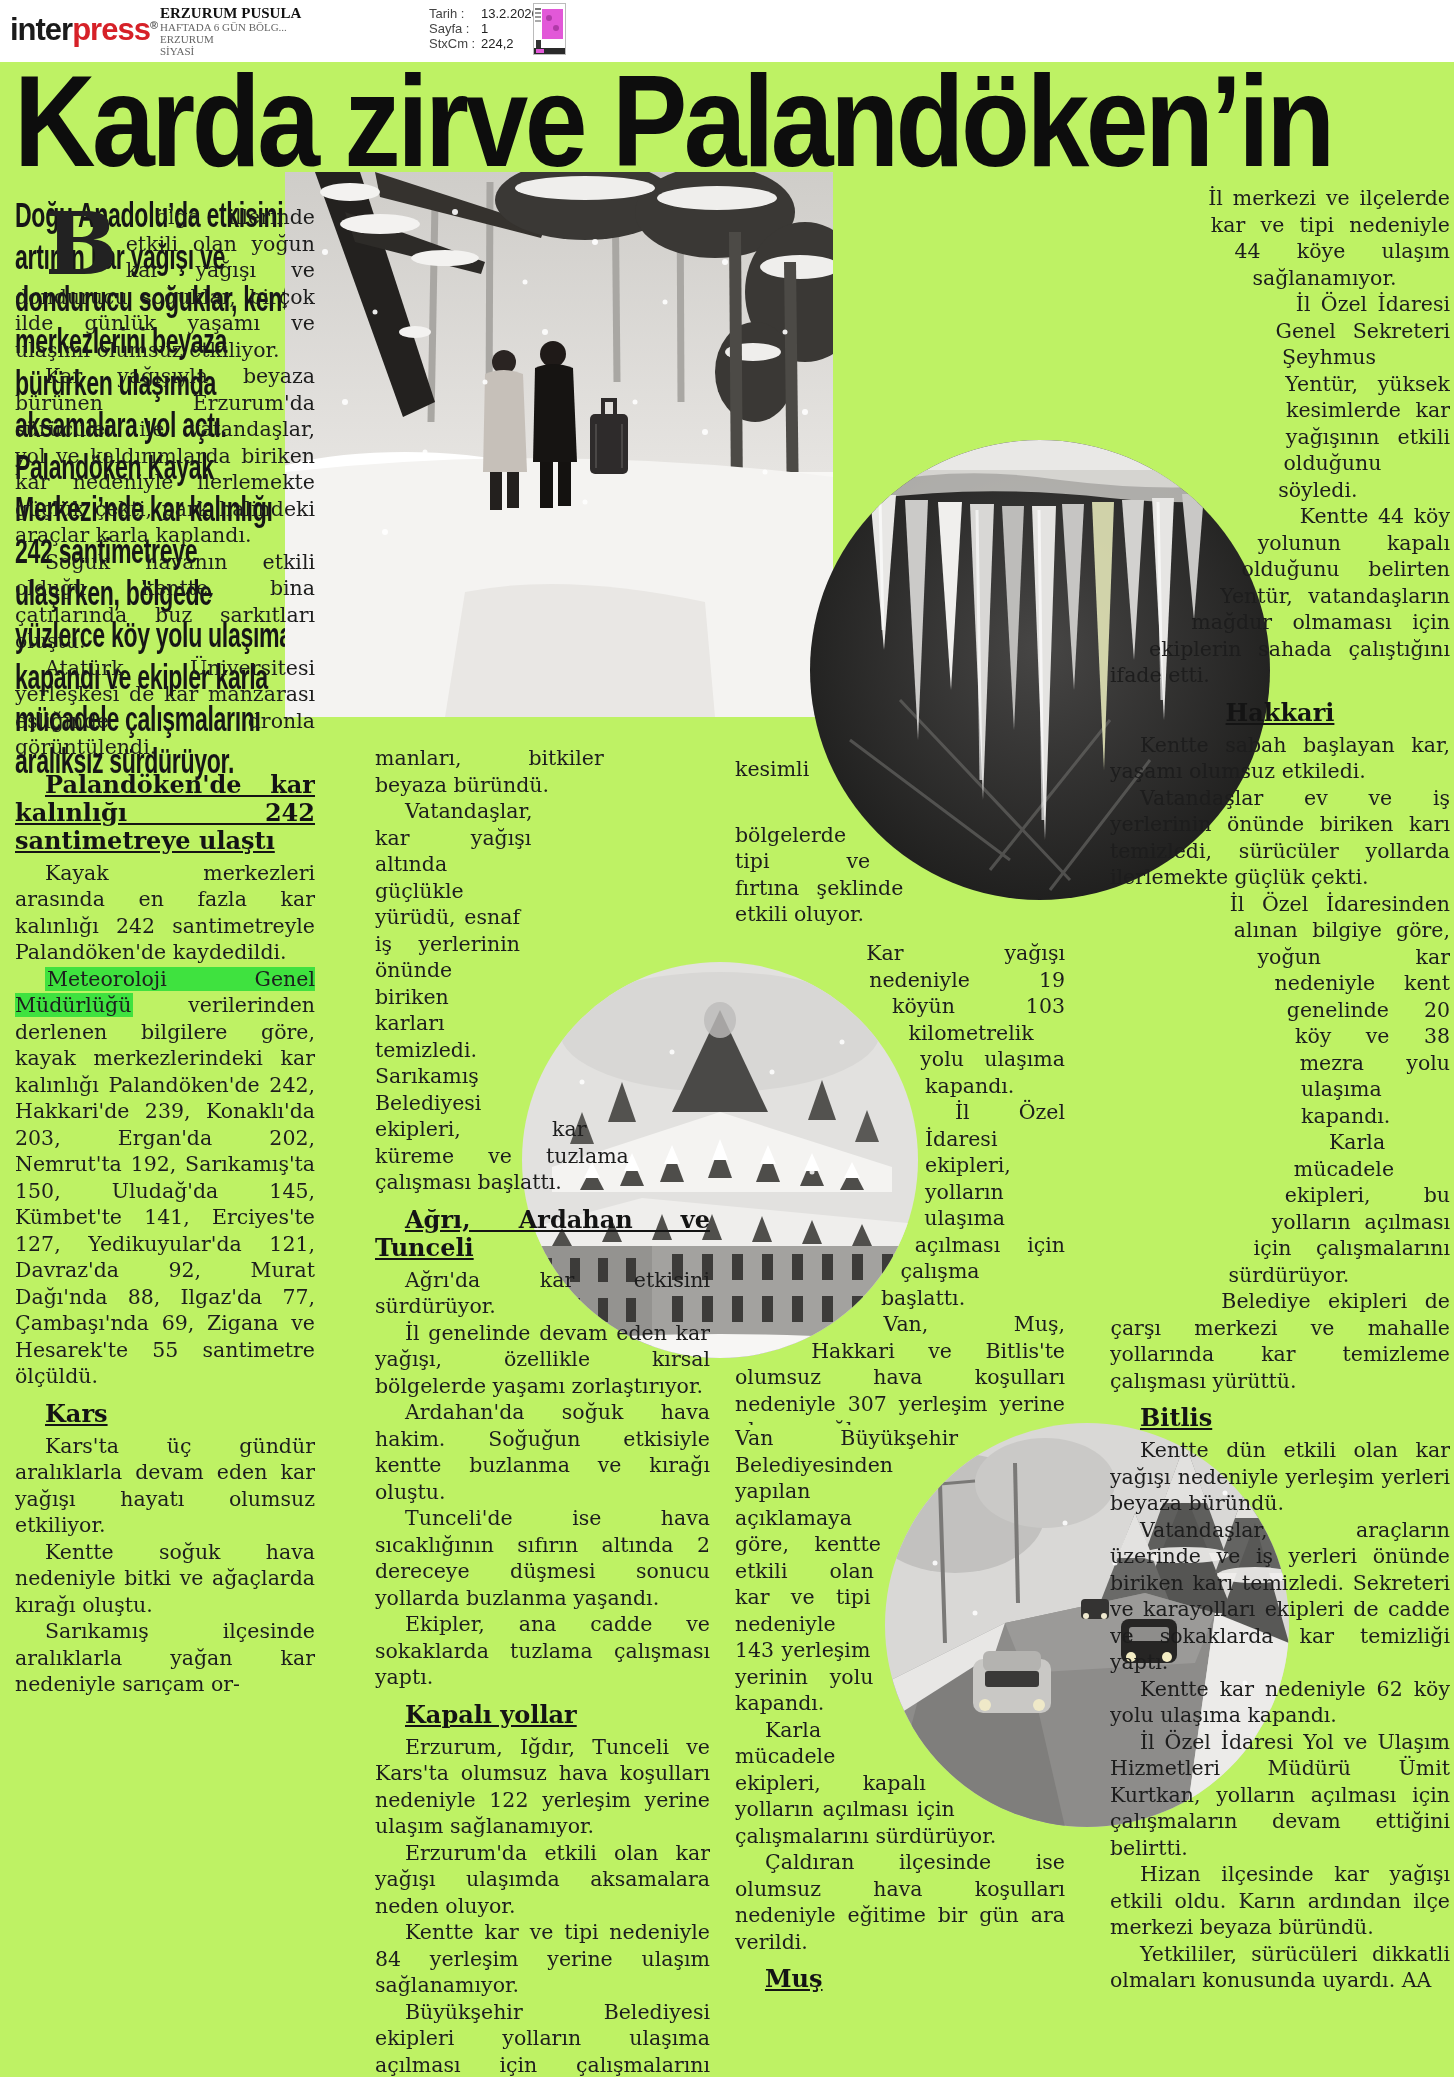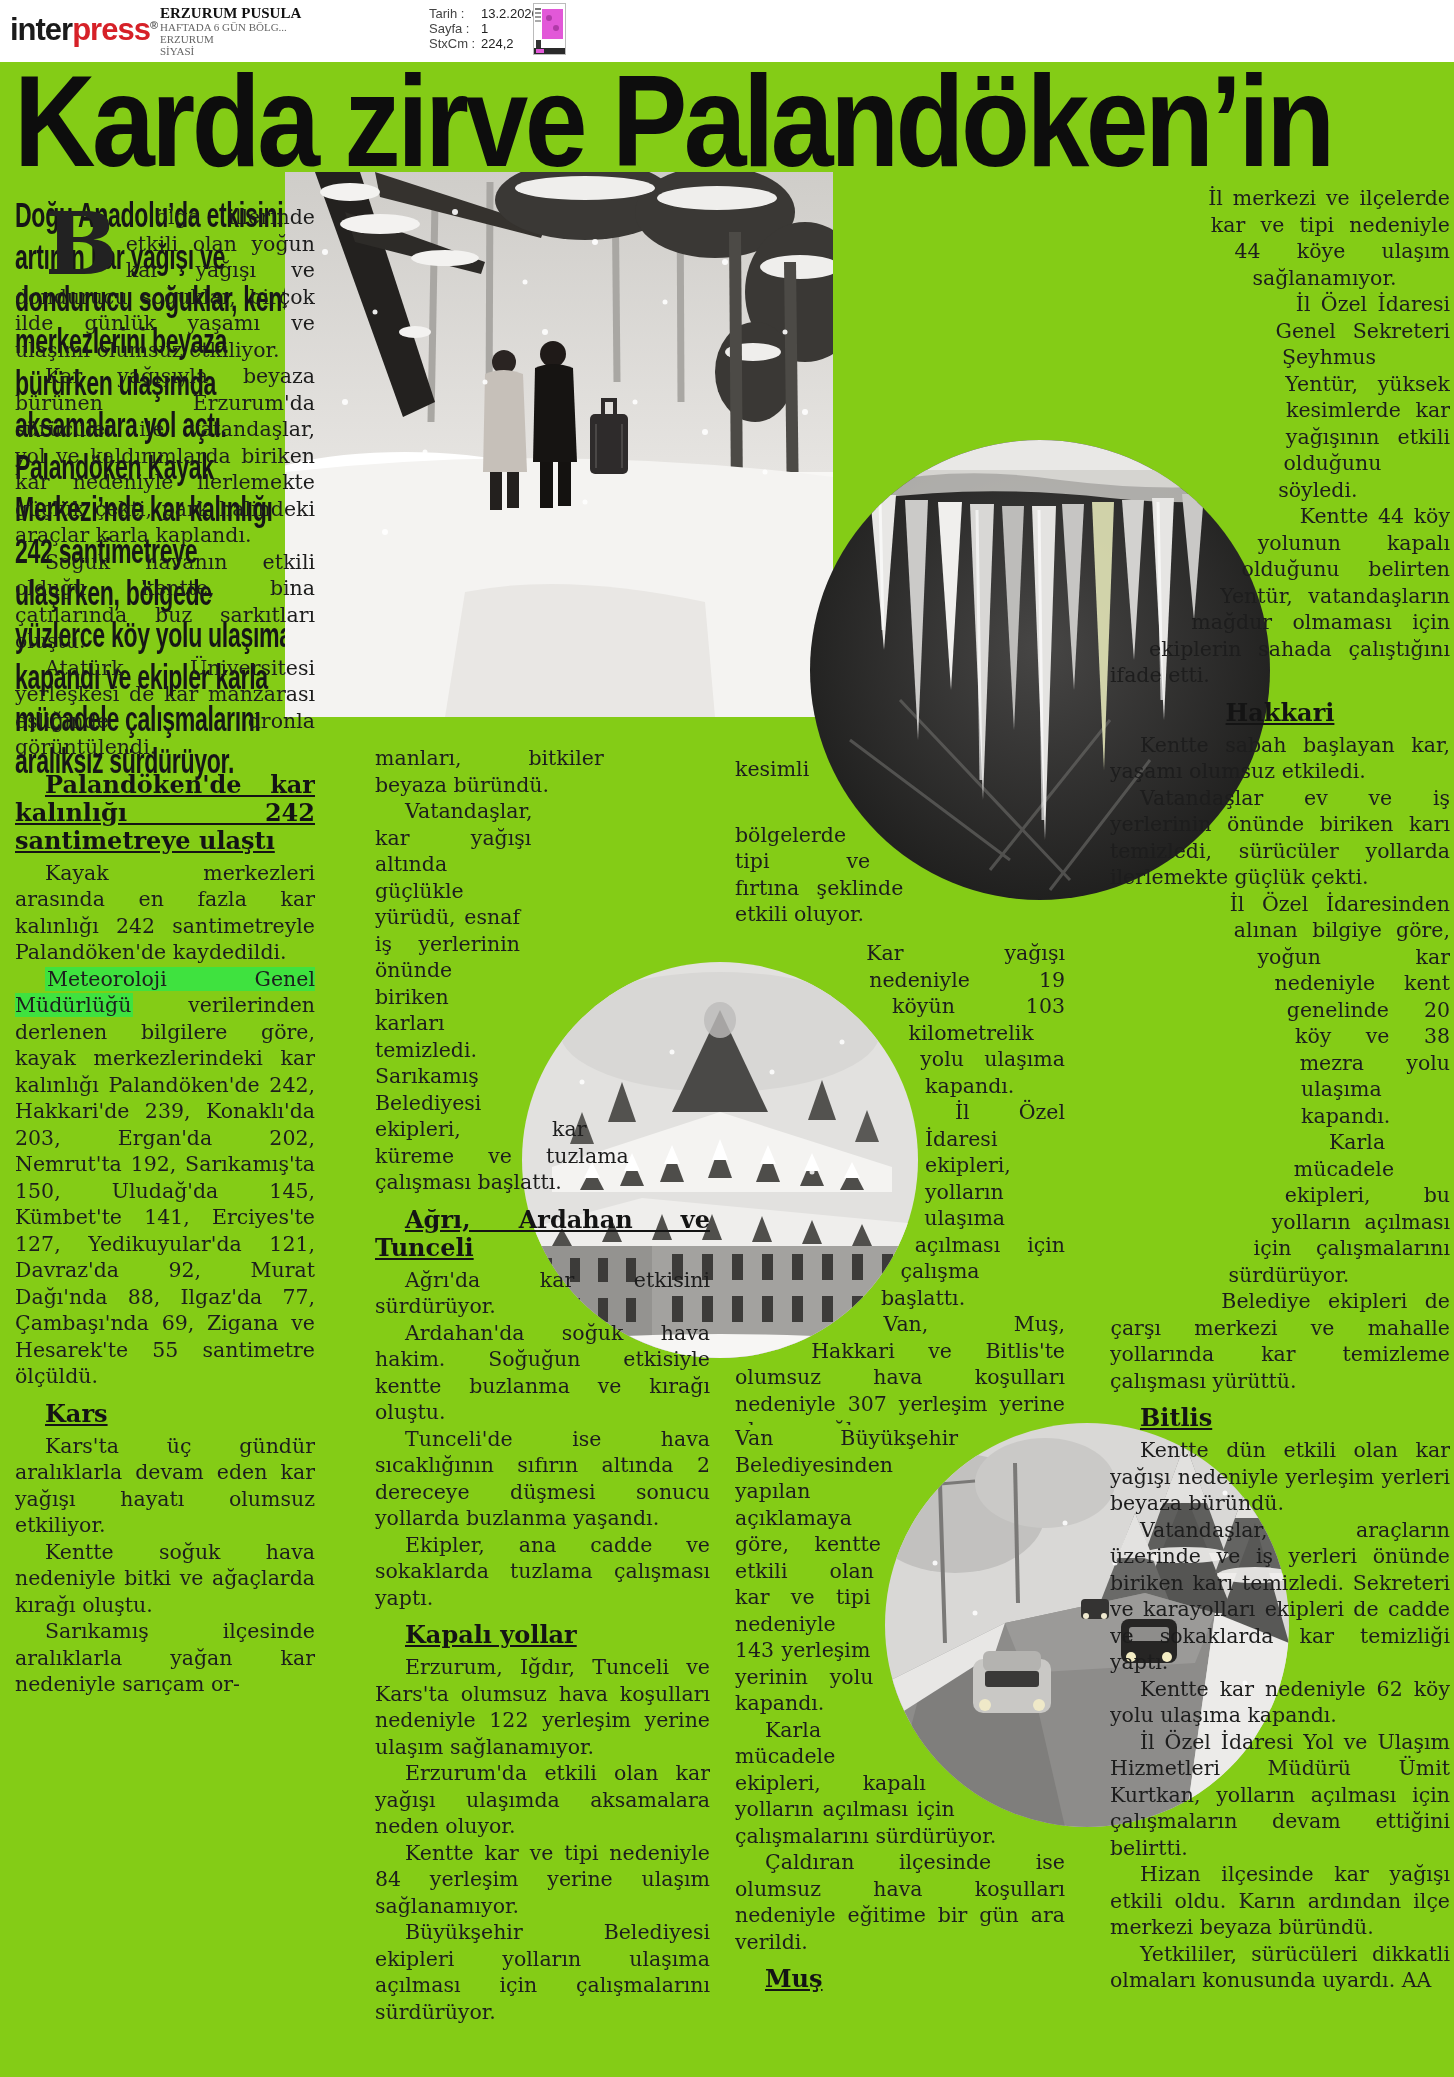--- a/index.html
+++ b/index.html
@@ -1,16 +1,16 @@
 <!DOCTYPE html>
 <html lang="tr"><head>
 <meta charset="utf-8">
 <style>
   html,body{margin:0;padding:0;background:#888;}
-  #page{position:relative;width:1454px;height:2077px;background:#84cc16;overflow:hidden;
+  #page{position:relative;width:1454px;height:2077px;background:#bef264;overflow:hidden;
         font-family:"DejaVu Serif",serif;color:#1d1d1d;}
   
   #hdr{position:absolute;left:0;top:0;width:1454px;height:62px;background:#fff;}
   .logo{position:absolute;left:10px;top:12px;font-family:"Liberation Sans",sans-serif;
         font-weight:bold;font-size:31px;letter-spacing:-1px;}
   .logo .inter{color:#1b1b1b;} .logo .press{color:#d62128;}
   .logo sup{font-size:11px;color:#555;}
   .pub{position:absolute;left:160px;top:6px;font-family:Liberation Serif, serif;}
   .pub .name{font-size:15px;font-weight:bold;color:#111;line-height:15px;}
   .pub .sub{font-size:11px;color:#666;line-height:12px;}
@@ -400,20 +400,21 @@
       <p>Sarıkamış ilçesinde aralıklarla yağan kar nedeniyle sarıçam or-</p>
     </div>
   </div>
 
   <div class="col" id="col2">
     <div class="sp sp-c2h"></div>
     <p class="ni">manları, bitkiler beyaza büründü.</p>
     <p>Vatandaşlar, kar yağışı altında güçlükle yürüdü, esnaf iş yerlerinin önünde biriken karları temizledi. Sarıkamış Belediyesi ekipleri, kar küreme ve tuzlama çalışması başlattı.</p>
     <h3>Ağrı, Ardahan ve Tunceli</h3>
     <p>Ağrı'da kar etkisini sürdürüyor.</p>
+    <p>İl genelinde devam eden kar yağışı, özellikle kırsal bölgelerde yaşamı zorlaştırıyor.</p>
     <p>Ardahan'da soğuk hava hakim. Soğuğun etkisiyle kentte buzlanma ve kırağı oluştu.</p>
     <p>Tunceli'de ise hava sıcaklığının sıfırın altında 2 dereceye düşmesi sonucu yollarda buzlanma yaşandı.</p>
     <p>Ekipler, ana cadde ve sokaklarda tuzlama çalışması yaptı.</p>
     <h3>Kapalı yollar</h3>
     <p>Erzurum, Iğdır, Tunceli ve Kars'ta olumsuz hava koşulları nedeniyle 122 yerleşim yerine ulaşım sağlanamıyor.</p>
     <p>Erzurum'da etkili olan kar yağışı ulaşımda aksamalara neden oluyor.</p>
     <p>Kentte kar ve tipi nedeniyle 84 yerleşim yerine ulaşım sağlanamıyor.</p>
     <p>Büyükşehir Belediyesi ekipleri yolların ulaşıma açılması için çalışmalarını sürdürüyor.</p>
 
   </div>

